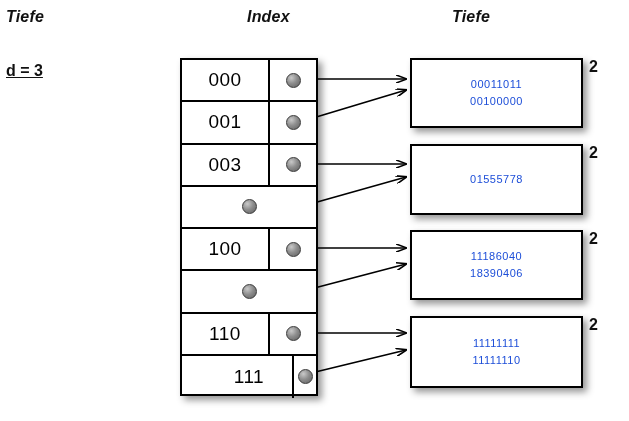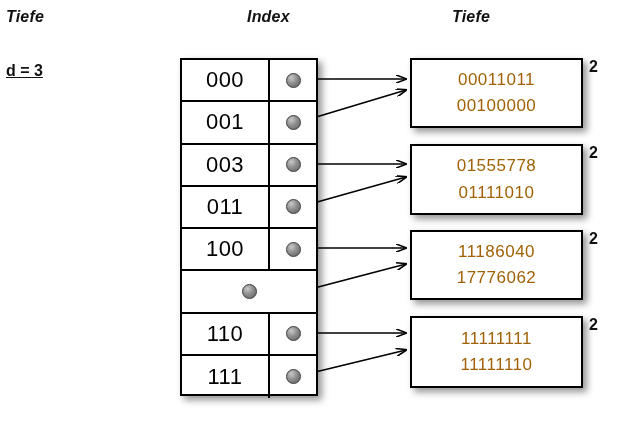--- a/index.html
+++ b/index.html
@@ -45,27 +45,27 @@
     background:#fff;
     box-shadow:4px 4px 7px rgba(0,0,0,0.42);
   }
   .idx-row{
     position:relative;
     height:42.25px;
     box-sizing:border-box;
     border-bottom:2px solid #000;
     display:flex;
   }
-  .idx-row:last-child{border-bottom:none;}
+  .idx-row:last-child{border-bottom:none;padding-left:24px;}
   .idx-key{
     width:88px;
     box-sizing:border-box;
     border-right:2px solid #000;
     display:flex;align-items:center;justify-content:center;
-    font-size:22px;
+    font-size:19px;
     color:#000;
     letter-spacing:0.5px;
   }
   .idx-ptr{
     flex:1;
     display:flex;align-items:center;justify-content:center;
   }
   .dot{
     width:15px;height:15px;border-radius:50%;
     background:radial-gradient(circle at 34% 30%, #c9c9c9 0%, #8e8e8e 45%, #5e5e5e 100%);
@@ -79,22 +79,22 @@
     left:410px;
     width:173px;
     box-sizing:border-box;
     border:2.5px solid #000;
     background:#fff;
     box-shadow:4px 4px 7px rgba(0,0,0,0.42);
     display:flex;flex-direction:column;
     align-items:center;justify-content:center;
   }
   .page-line{
-    font-size:17px;
-    color:#a16207;
+    font-size:11px;
+    color:#1d4ed8;
     letter-spacing:0.5px;
     line-height:1.55;
   }
   .page-depth{
     position:absolute;
     left:589px;
     font-size:16px;
     font-weight:bold;
     color:#111;
   }
@@ -143,21 +143,20 @@
           <span class="dot"></span>
         </div>
     </div>
     <div class="idx-row">
       <div class="idx-key">003</div>
       <div class="idx-ptr">
           <span class="dot"></span>
         </div>
     </div>
     <div class="idx-row">
-      <div class="idx-key">011</div>
       <div class="idx-ptr">
           <span class="dot"></span>
         </div>
     </div>
     <div class="idx-row">
       <div class="idx-key">100</div>
       <div class="idx-ptr">
           <span class="dot"></span>
         </div>
     </div>
@@ -181,27 +180,26 @@
   </div>
 
   <div class="page-box" style="top:58px;height:70px;">
     <div class="page-line">00011011</div>
     <div class="page-line">00100000</div>
   </div>
   <div class="page-depth" style="top:58px;">2</div>
 
   <div class="page-box" style="top:144px;height:71px;">
     <div class="page-line">01555778</div>
-    <div class="page-line">01111010</div>
   </div>
   <div class="page-depth" style="top:144px;">2</div>
 
   <div class="page-box" style="top:230px;height:70px;">
     <div class="page-line">11186040</div>
-    <div class="page-line">17776062</div>
+    <div class="page-line">18390406</div>
   </div>
   <div class="page-depth" style="top:230px;">2</div>
 
   <div class="page-box" style="top:316px;height:72px;">
     <div class="page-line">11111111</div>
     <div class="page-line">11111110</div>
   </div>
   <div class="page-depth" style="top:316px;">2</div>
 
 </div>

